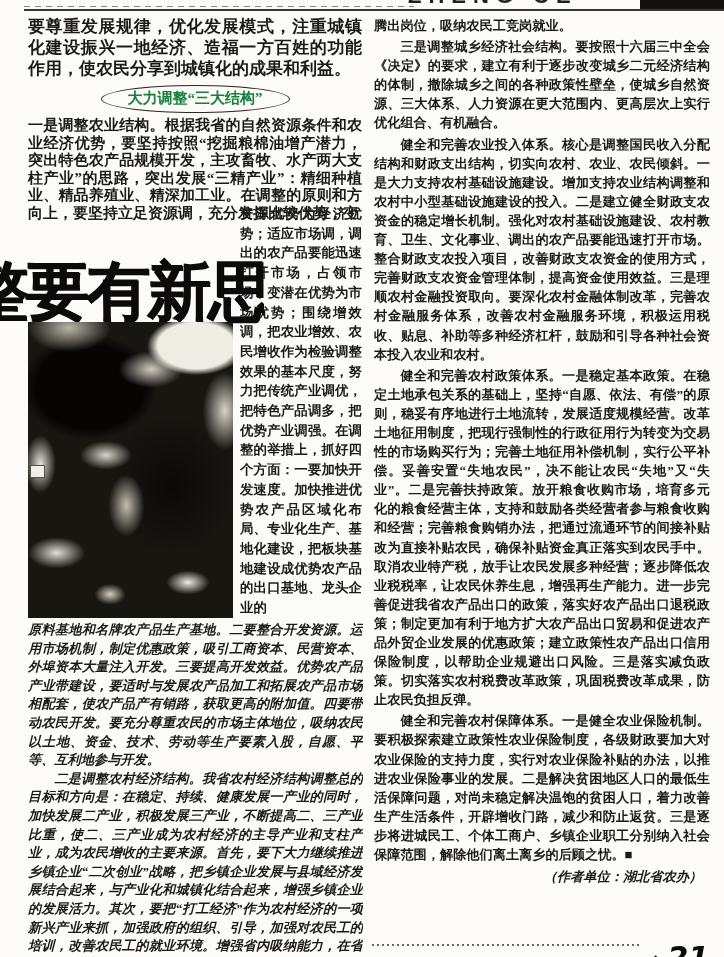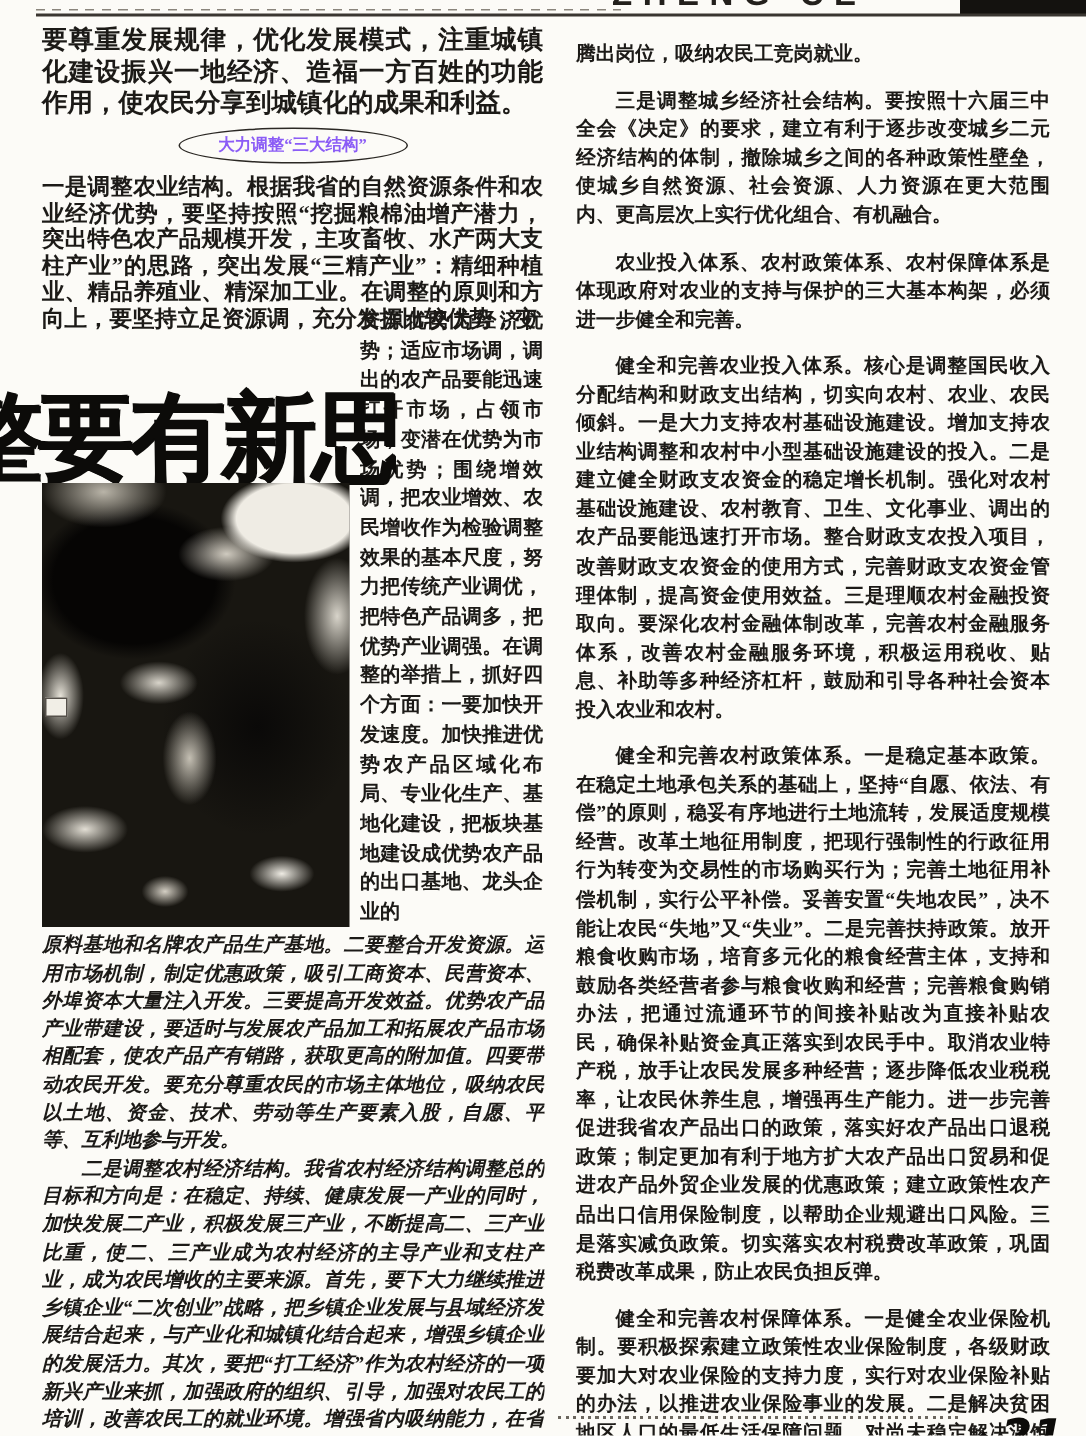--- a/index.html
+++ b/index.html
@@ -42,21 +42,21 @@
   }
   .oval-wrap-1{
     position:absolute;left:28px;top:85px;width:334px;text-align:center;
   }
   .oval-wrap-2{width:340px;text-align:center;margin:8px 0 6px 0;}
   .oval{
     display:inline-block;
     border:1.5px solid #2b2824;border-radius:50%;
     padding:3px 26px 4px 26px;
     font-family:Liberation Serif, serif;
-    font-weight:bold;font-size:11px;color:#8b5cf6;
+    font-weight:bold;font-size:15px;color:#15803d;
     white-space:nowrap;
   }
   .lcol-p2{
     position:absolute;left:28px;top:117px;width:334px;
     font-size:15px;line-height:17.6px;text-align:justify;
     font-weight:bold;
   }
   .narrow-col{
     position:absolute;left:240px;top:204px;width:122px;height:416px;
     font-size:13.4px;line-height:19.7px;text-align:justify;
@@ -97,21 +97,21 @@
     font-weight:bold;overflow:hidden;
   }
   .lcol-p3 p{margin:0;font-style:italic;}
   .lcol-p3 p.ind{text-indent:2em;}
 
   .rcol{
     position:absolute;left:372px;top:14px;width:340px;
     font-size:13.2px;line-height:19.1px;text-align:justify;
     font-weight:bold;
   }
-  .rcol p{margin:12px;}
+  .rcol p{margin:2px;}
   .rcol p.ind{text-indent:2em;}
   .credit{
     text-align:right;padding-right:8px;text-indent:0;
     font-style:italic;line-height:21px;margin-top:3px;
   }
 
   
   .bottom-dots{
     position:absolute;left:372px;top:944px;width:268px;height:2px;
     background:repeating-linear-gradient(90deg,#6b665e 0 2px,transparent 2px 5px);
@@ -149,22 +149,21 @@
   <div class="photo-tag"></div>
 </div>
 
 <div class="lcol-p3">
   <p>原料基地和名牌农产品生产基地。二要整合开发资源。运用市场机制，制定优惠政策，吸引工商资本、民营资本、外埠资本大量注入开发。三要提高开发效益。优势农产品产业带建设，要适时与发展农产品加工和拓展农产品市场相配套，使农产品产有销路，获取更高的附加值。四要带动农民开发。要充分尊重农民的市场主体地位，吸纳农民以土地、资金、技术、劳动等生产要素入股，自愿、平等、互利地参与开发。</p>
   <p class="ind">二是调整农村经济结构。我省农村经济结构调整总的目标和方向是：在稳定、持续、健康发展一产业的同时，加快发展二产业，积极发展三产业，不断提高二、三产业比重，使二、三产业成为农村经济的主导产业和支柱产业，成为农民增收的主要来源。首先，要下大力继续推进乡镇企业“二次创业”战略，把乡镇企业发展与县域经济发展结合起来，与产业化和城镇化结合起来，增强乡镇企业的发展活力。其次，要把“打工经济”作为农村经济的一项新兴产业来抓，加强政府的组织、引导，加强对农民工的培训，改善农民工的就业环境。增强省内吸纳能力，在省内大中城市企业和各服务领域</p>
 </div>
 
 <div class="rcol">
   <p>腾出岗位，吸纳农民工竞岗就业。</p>
-  <p class="ind">三是调整城乡经济社会结构。要按照十六届三中全会《决定》的要求，建立有利于逐步改变城乡二元经济结构的体制，撤除城乡之间的各种政策性壁垒，使城乡自然资源、社会资源、人力资源在更大范围内、更高层次上实行优化组合、有机融合。</p>
-  <p class="ind">农业投入体系、农村政策体系、农村保障体系是体现政府对农业的支持与保护的三大基本构架，必须进一步健全和完善。</p>
+  <p class="ind">三是调整城乡经济社会结构。要按照十六届三中全会《决定》的要求，建立有利于逐步改变城乡二元经济结构的体制，撤除城乡之间的各种政策性壁垒，使城乡自然资源、三大体系、人力资源在更大范围内、更高层次上实行优化组合、有机融合。</p>
   <p class="ind">健全和完善农业投入体系。核心是调整国民收入分配结构和财政支出结构，切实向农村、农业、农民倾斜。一是大力支持农村基础设施建设。增加支持农业结构调整和农村中小型基础设施建设的投入。二是建立健全财政支农资金的稳定增长机制。强化对农村基础设施建设、农村教育、卫生、文化事业、调出的农产品要能迅速打开市场。整合财政支农投入项目，改善财政支农资金的使用方式，完善财政支农资金管理体制，提高资金使用效益。三是理顺农村金融投资取向。要深化农村金融体制改革，完善农村金融服务体系，改善农村金融服务环境，积极运用税收、贴息、补助等多种经济杠杆，鼓励和引导各种社会资本投入农业和农村。</p>
   <p class="ind">健全和完善农村政策体系。一是稳定基本政策。在稳定土地承包关系的基础上，坚持“自愿、依法、有偿”的原则，稳妥有序地进行土地流转，发展适度规模经营。改革土地征用制度，把现行强制性的行政征用行为转变为交易性的市场购买行为；完善土地征用补偿机制，实行公平补偿。妥善安置“失地农民”，决不能让农民“失地”又“失业”。二是完善扶持政策。放开粮食收购市场，培育多元化的粮食经营主体，支持和鼓励各类经营者参与粮食收购和经营；完善粮食购销办法，把通过流通环节的间接补贴改为直接补贴农民，确保补贴资金真正落实到农民手中。取消农业特产税，放手让农民发展多种经营；逐步降低农业税税率，让农民休养生息，增强再生产能力。进一步完善促进我省农产品出口的政策，落实好农产品出口退税政策；制定更加有利于地方扩大农产品出口贸易和促进农产品外贸企业发展的优惠政策；建立政策性农产品出口信用保险制度，以帮助企业规避出口风险。三是落实减负政策。切实落实农村税费改革政策，巩固税费改革成果，防止农民负担反弹。</p>
   <p class="ind">健全和完善农村保障体系。一是健全农业保险机制。要积极探索建立政策性农业保险制度，各级财政要加大对农业保险的支持力度，实行对农业保险补贴的办法，以推进农业保险事业的发展。二是解决贫困地区人口的最低生活保障问题，对尚未稳定解决温饱的贫困人口，着力改善生产生活条件，开辟增收门路，减少和防止返贫。三是逐步将进城民工、个体工商户、乡镇企业职工分别纳入社会保障范围，解除他们离土离乡的后顾之忧。■</p>
   <p class="credit">（作者单位：湖北省农办）</p>
 
 </div>
 
 <div class="bottom-dots"></div>
 <div class="page-num">
   <span class="tick">◆</span><span>21</span>

